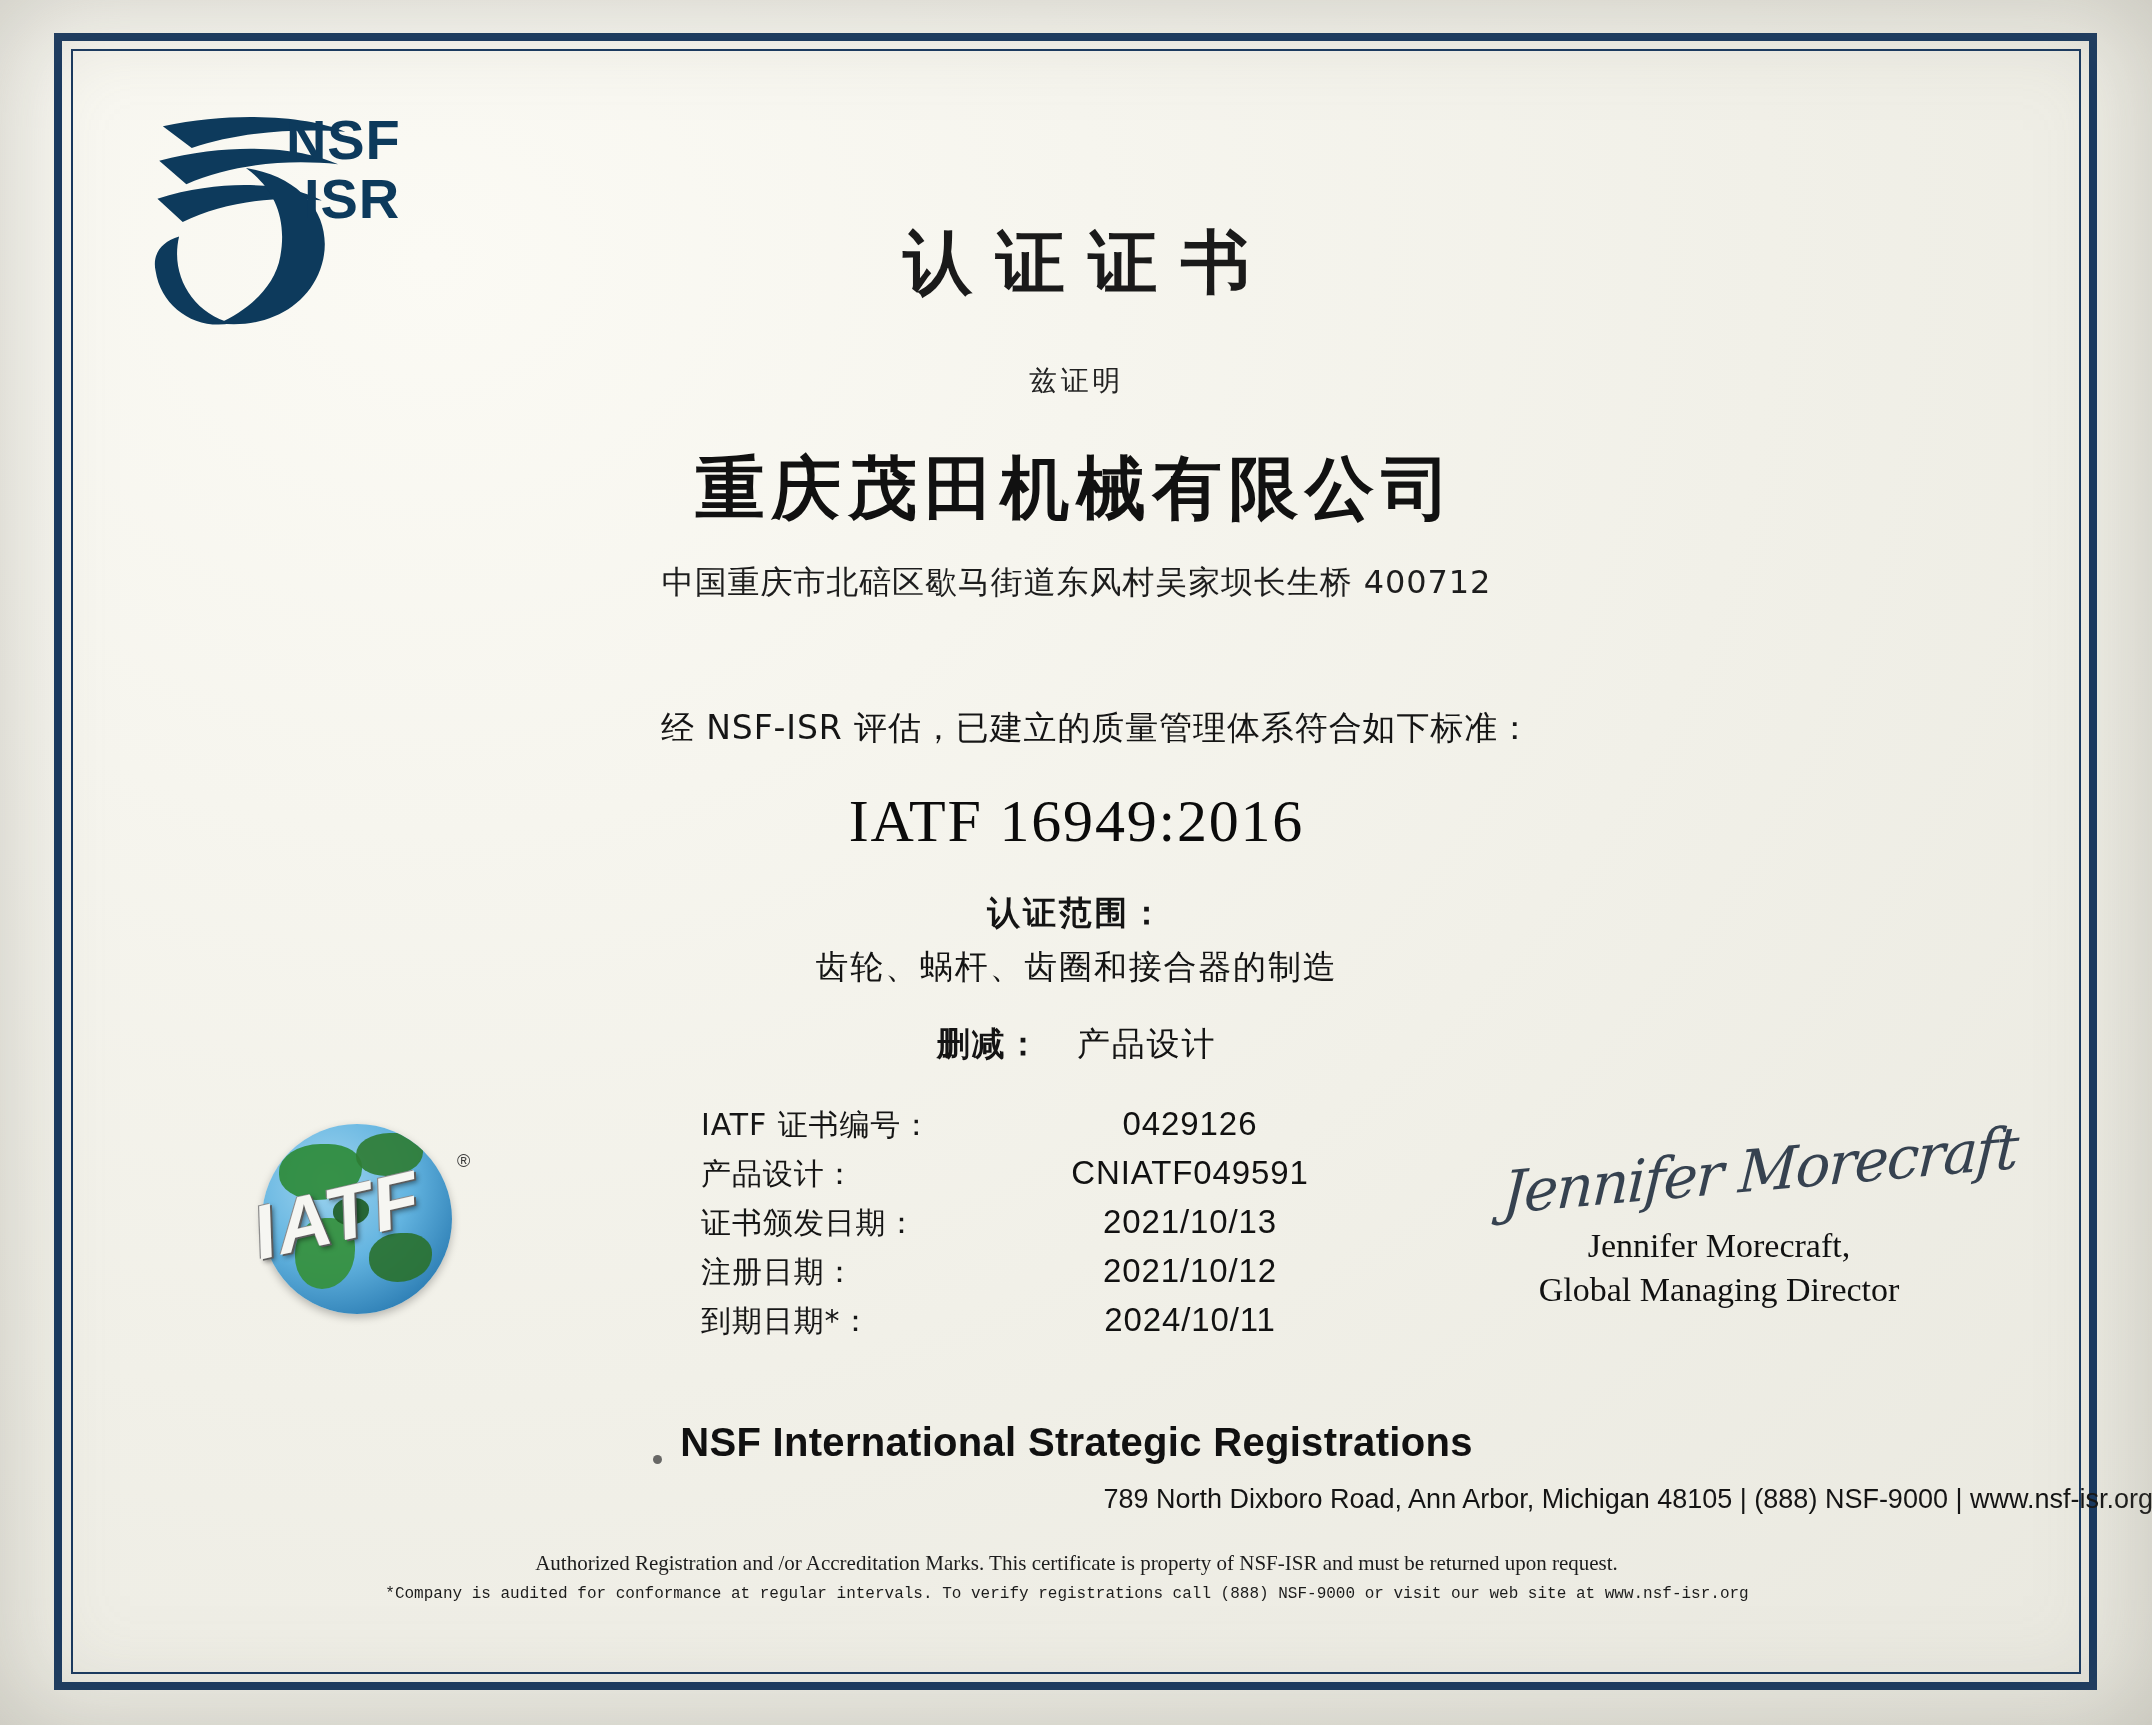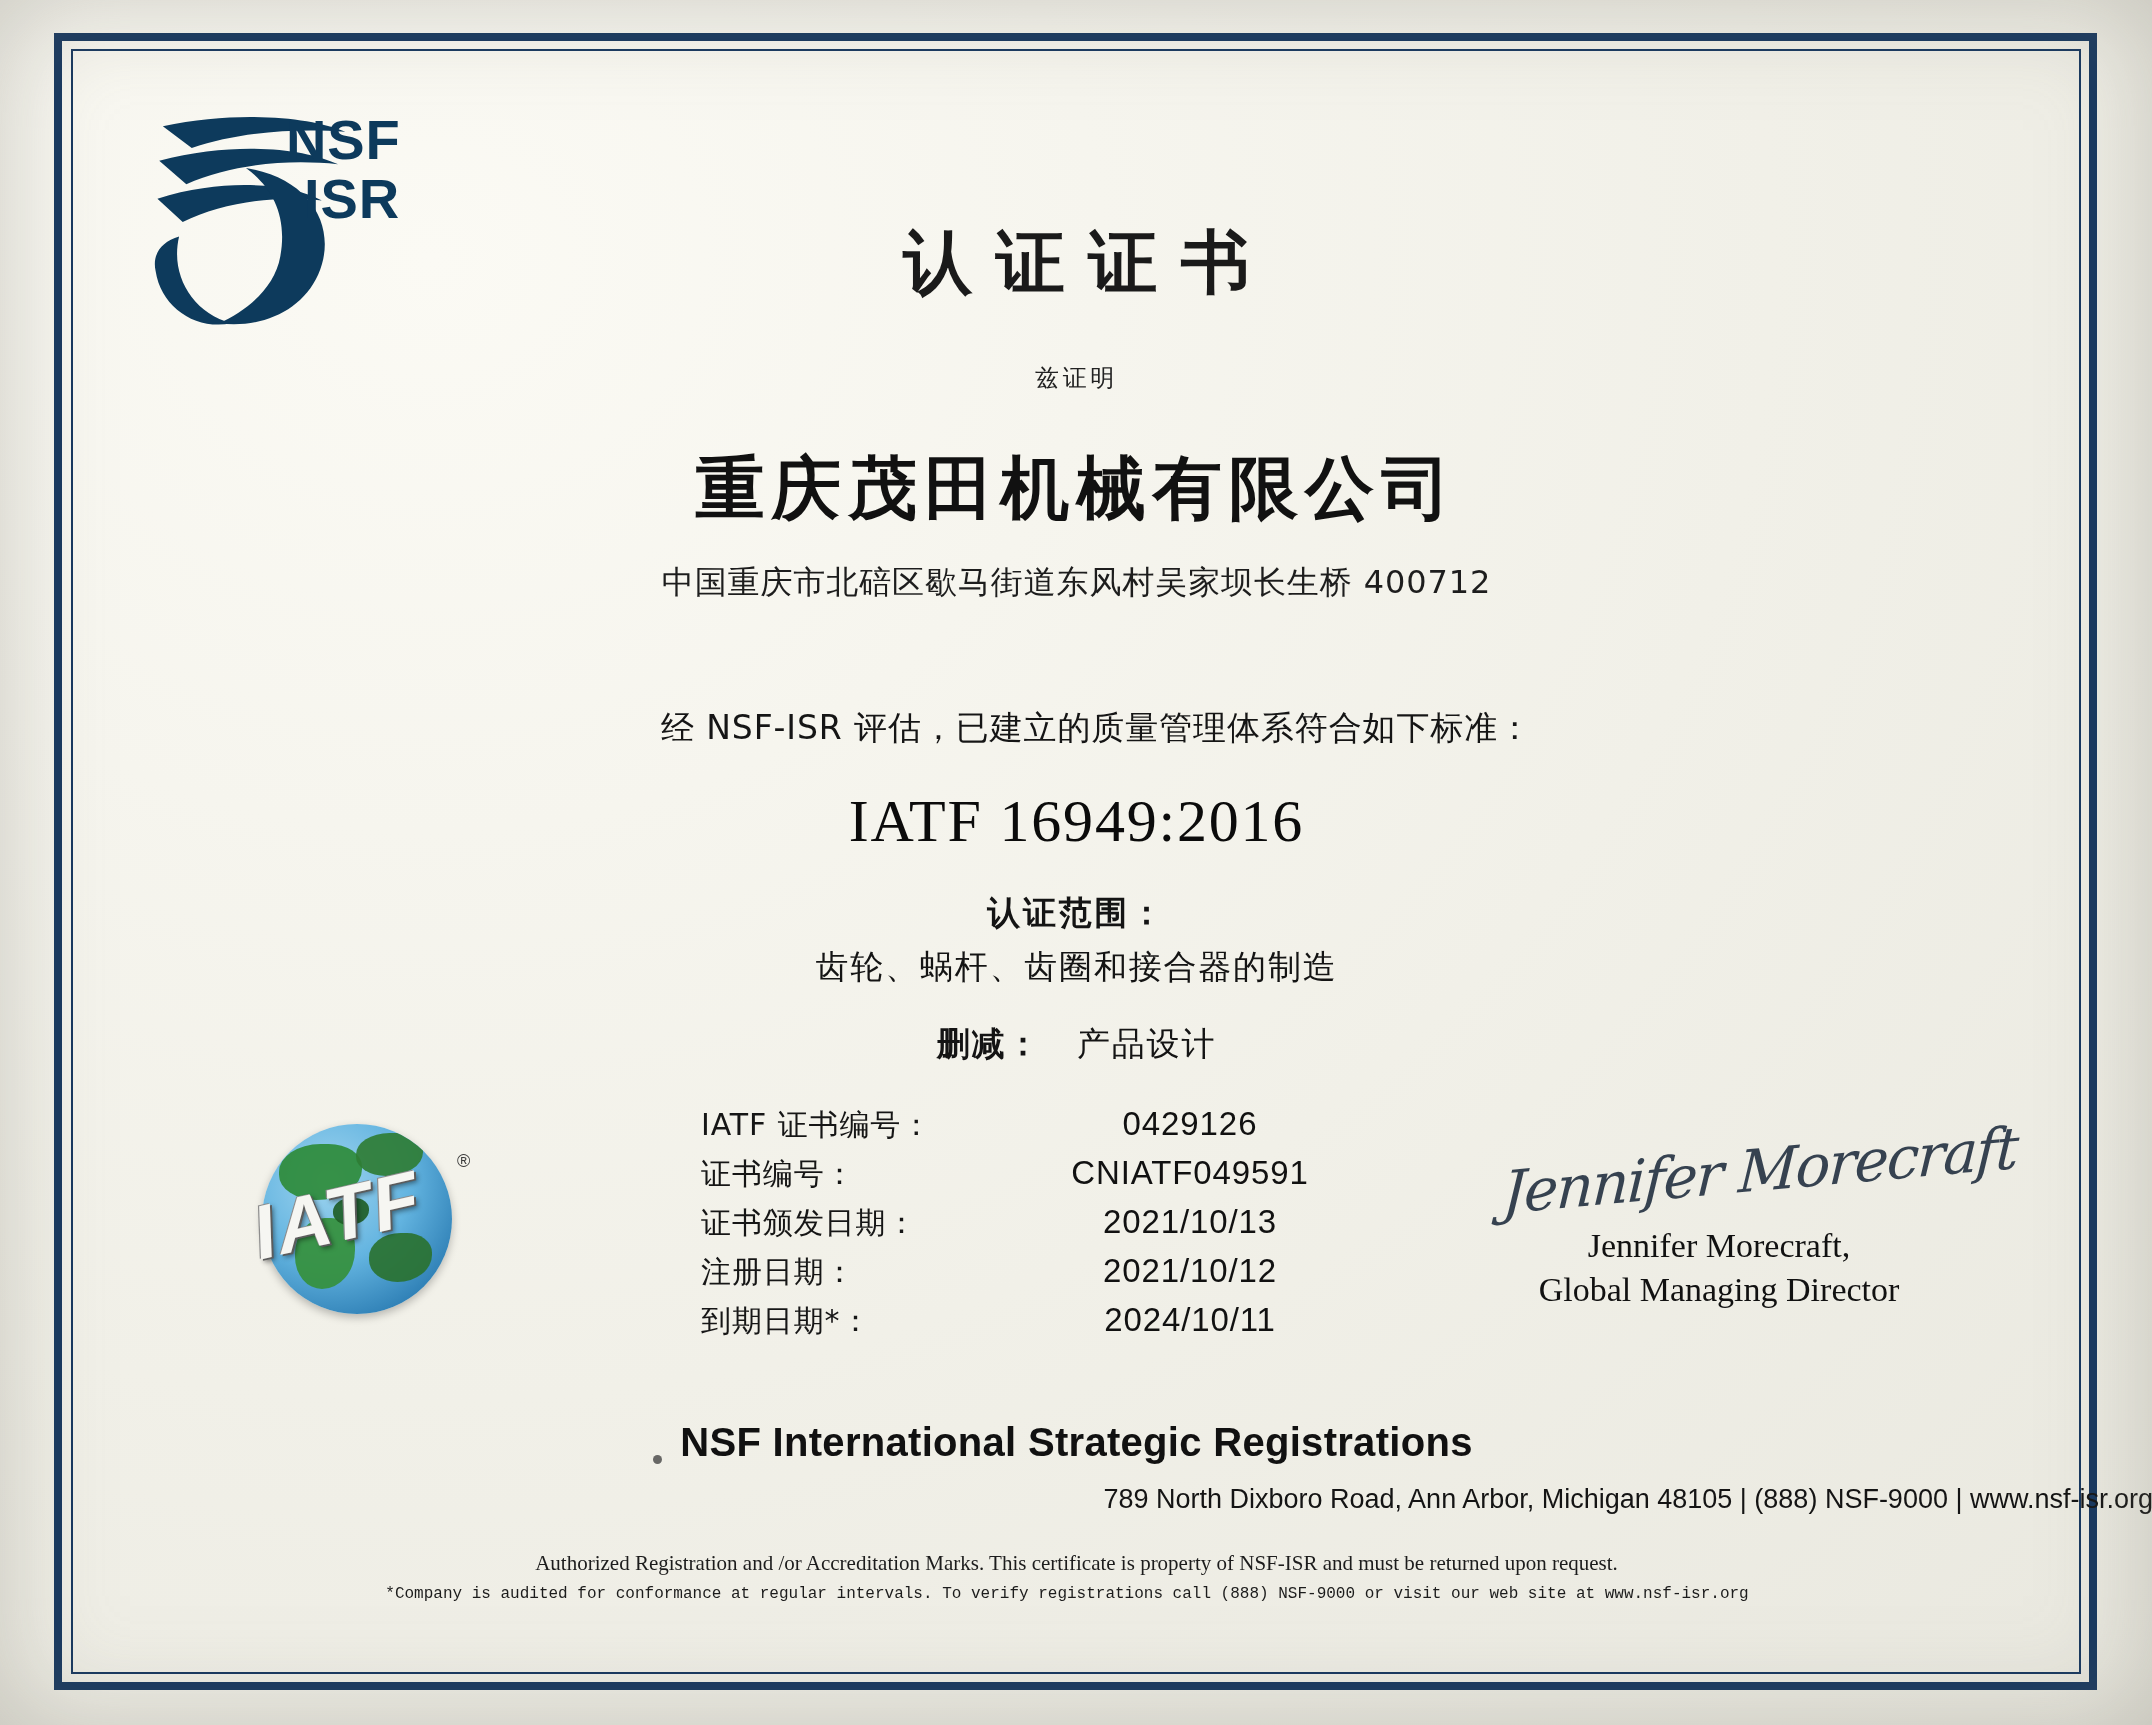--- a/index.html
+++ b/index.html
@@ -162,21 +162,21 @@
     text-indent: 23.5px;
   }
 
   #hereby-certify {
     position: absolute;
     top: 362px;
     left: 0;
     width: 2153px;
     text-align: center;
     font-family: "DejaVu Sans", sans-serif;
-    font-size: 24px;
+    font-size: 28px;
     letter-spacing: 3.6px;
     color: #222;
   }
 
   #company-name {
     position: absolute;
     top: 443px;
     left: 0;
     width: 2153px;
     text-align: center;
@@ -422,21 +422,21 @@
       <span class="ex-label">删减：</span>
       <span class="ex-value">产品设计</span>
     </div>
 
     <div id="details">
       <div class="row">
         <div class="label">IATF 证书编号：</div>
         <div class="value">0429126</div>
       </div>
       <div class="row">
-        <div class="label">证书编号：</div>
+        <div class="label">产品设计：</div>
         <div class="value">CNIATF049591</div>
       </div>
       <div class="row">
         <div class="label">证书颁发日期：</div>
         <div class="value">2021/10/13</div>
       </div>
       <div class="row">
         <div class="label">注册日期：</div>
         <div class="value">2021/10/12</div>
       </div>

